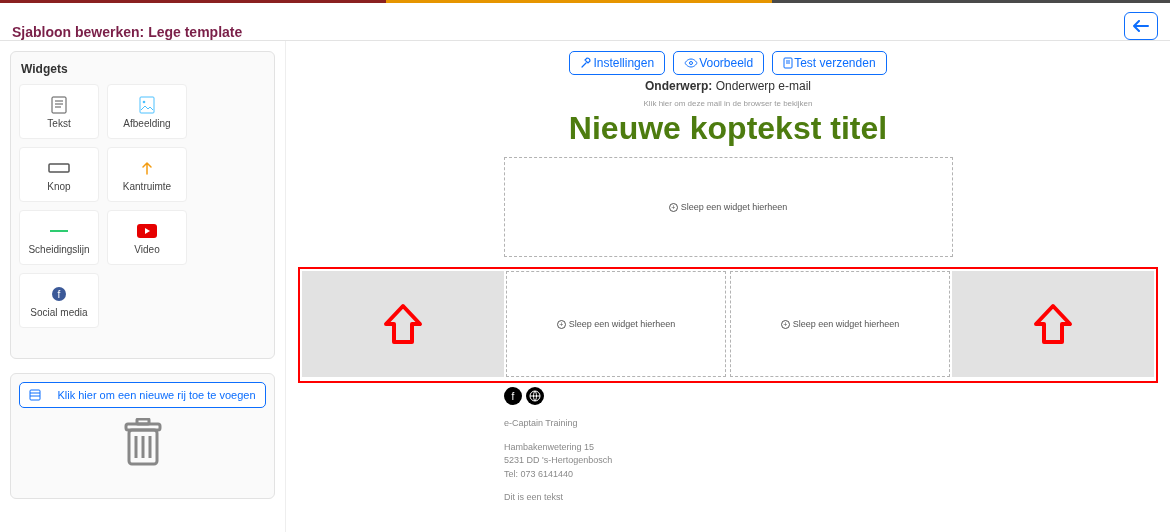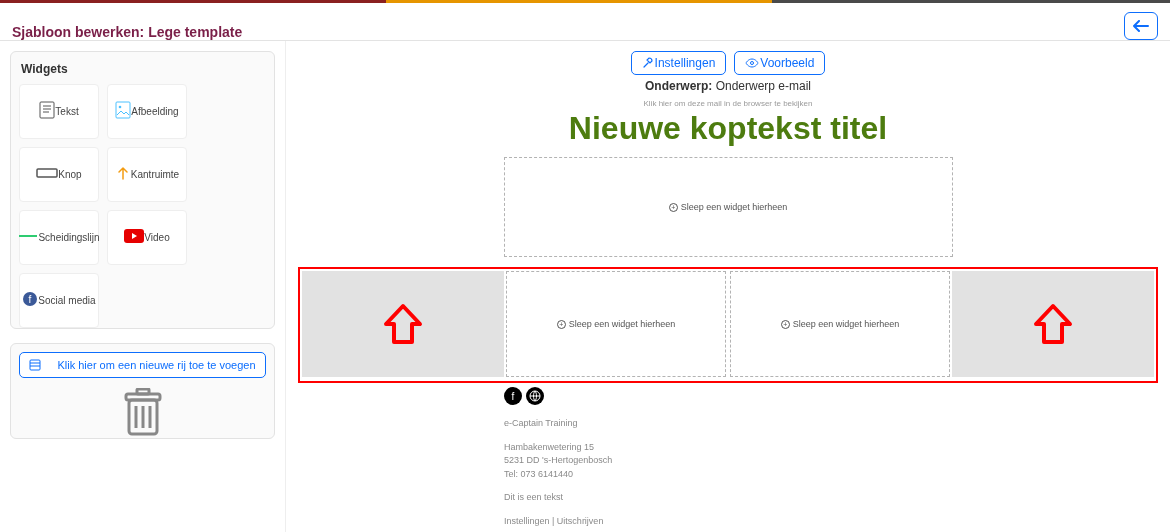--- a/index.html
+++ b/index.html
@@ -3,24 +3,24 @@
 <meta charset="utf-8">
 <style>
   *{box-sizing:border-box;margin:0;padding:0;font-family:Arial,Helvetica,sans-serif}
   body{background:#fff;width:1170px;height:532px;overflow:hidden;position:relative}
   .top-stripes{height:3px;background:linear-gradient(to right,#8a2020 0 33%,#e69500 33% 66%,#4a4a4a 66% 100%)}
   .header-bar{height:38px;display:flex;align-items:flex-end;justify-content:space-between;border-bottom:1px solid #e3e3e3;padding:0 12px}
   .header-title{color:#7a1f48;font-size:14px;font-weight:bold}
   .back-btn{border:1px solid #0d6efd;border-radius:6px;width:34px;height:28px;display:flex;align-items:center;justify-content:center;color:#0d6efd;background:#fff;cursor:pointer}
   .main{display:flex;height:calc(100% - 41px)}
   .sidebar{width:286px;padding:10px;border-right:1px solid #eee}
-  .panel{border:1px solid #e2e2e2;border-radius:6px;padding:8px 8px 0 8px;margin-bottom:14px;background:#fafafa}
+  .panel{border:1px solid #e2e2e2;border-radius:6px;padding:8px 8px 30px 8px;margin-bottom:14px;background:#fafafa}
   .panel-title{font-size:12px;font-weight:bold;color:#333;margin-bottom:6px;padding:2px 2px}
   .widget-grid{display:flex;flex-wrap:wrap;gap:8px}
-  .widget-tile{width:80px;height:55px;background:#fff;border:1px solid #eee;border-radius:4px;display:flex;align-items:center;justify-content:center;cursor:grab;font-size:10px;color:#555}
+  .widget-tile{width:80px;height:55px;background:#fff;border:1px solid #eee;border-radius:4px;display:flex;flex-direction:column;align-items:center;justify-content:center;cursor:grab;font-size:10px;color:#555}
   .widget-tile .ico{height:20px;display:flex;align-items:center;justify-content:center;margin-bottom:3px}
   .widget-tile .lbl{font-size:10px;color:#444}
   .add-row-btn{display:block;width:100%;border:1px solid #0d6efd;color:#0d6efd;background:#fff;border-radius:5px;padding:6px 4px;font-size:11px;cursor:pointer;display:flex;align-items:center;justify-content:center;gap:16px}
   .trash{width:44px;height:50px;margin:10px auto 0;display:block}
   .canvas{flex:1;padding:10px 12px;overflow:hidden;position:relative}
   .cv-toolbar{display:flex;justify-content:center;gap:8px;margin-bottom:4px}
   .cv-btn{border:1px solid #0d6efd;background:#fff;color:#0d6efd;border-radius:5px;padding:4px 10px;font-size:12px;cursor:pointer;display:inline-flex;align-items:center;gap:1px}
   .subject-line{text-align:center;font-size:12px;margin-top:4px}
   .subject-line b{color:#333}
   .subject-line span{color:#333}
@@ -161,20 +161,28 @@
           </svg>
         <span>Instellingen</span>
       </button>
       <button class="cv-btn">
         <svg width="14" height="10" viewBox="0 0 14 10">
             <path d="M1 5s2-4 6-4 6 4 6 4-2 4-6 4-6-4-6-4z" fill="none" stroke="#0d6efd"></path>
             <circle cx="7" cy="5" r="1.5" fill="none" stroke="#0d6efd"></circle>
           </svg>
         <span>Voorbeeld</span>
       </button>
+      <button class="cv-btn">
+        <svg width="10" height="12" viewBox="0 0 10 12">
+            <rect x="1" y="1" width="8" height="10" rx="1" fill="none" stroke="#0d6efd"></rect>
+            <line x1="3" y1="4" x2="7" y2="4" stroke="#0d6efd"></line>
+            <line x1="3" y1="6" x2="7" y2="6" stroke="#0d6efd"></line>
+          </svg>
+        <span>Test verzenden</span>
+      </button>
     </div>
 
     <div class="subject-line">
       <b>Onderwerp:</b>
       <span>Onderwerp e-mail</span>
     </div>
 
     <div class="browser-link">Klik hier om deze mail in de browser te bekijken</div>
 
     <div class="heading">Nieuwe koptekst titel</div>
@@ -214,16 +222,15 @@
           </svg>
       </span>
     </div>
 
     <div class="foot-text">
       <div class="blk">e-Captain Training</div>
       <div>Hambakenwetering 15</div>
       <div>5231 DD 's-Hertogenbosch</div>
       <div class="blk">Tel: 073 6141440</div>
       <div class="blk">Dit is een tekst</div>
-      <div>Instellingen | Uitschrijven</div>
     </div>
   </div>
 </div>
 
 </body></html>

